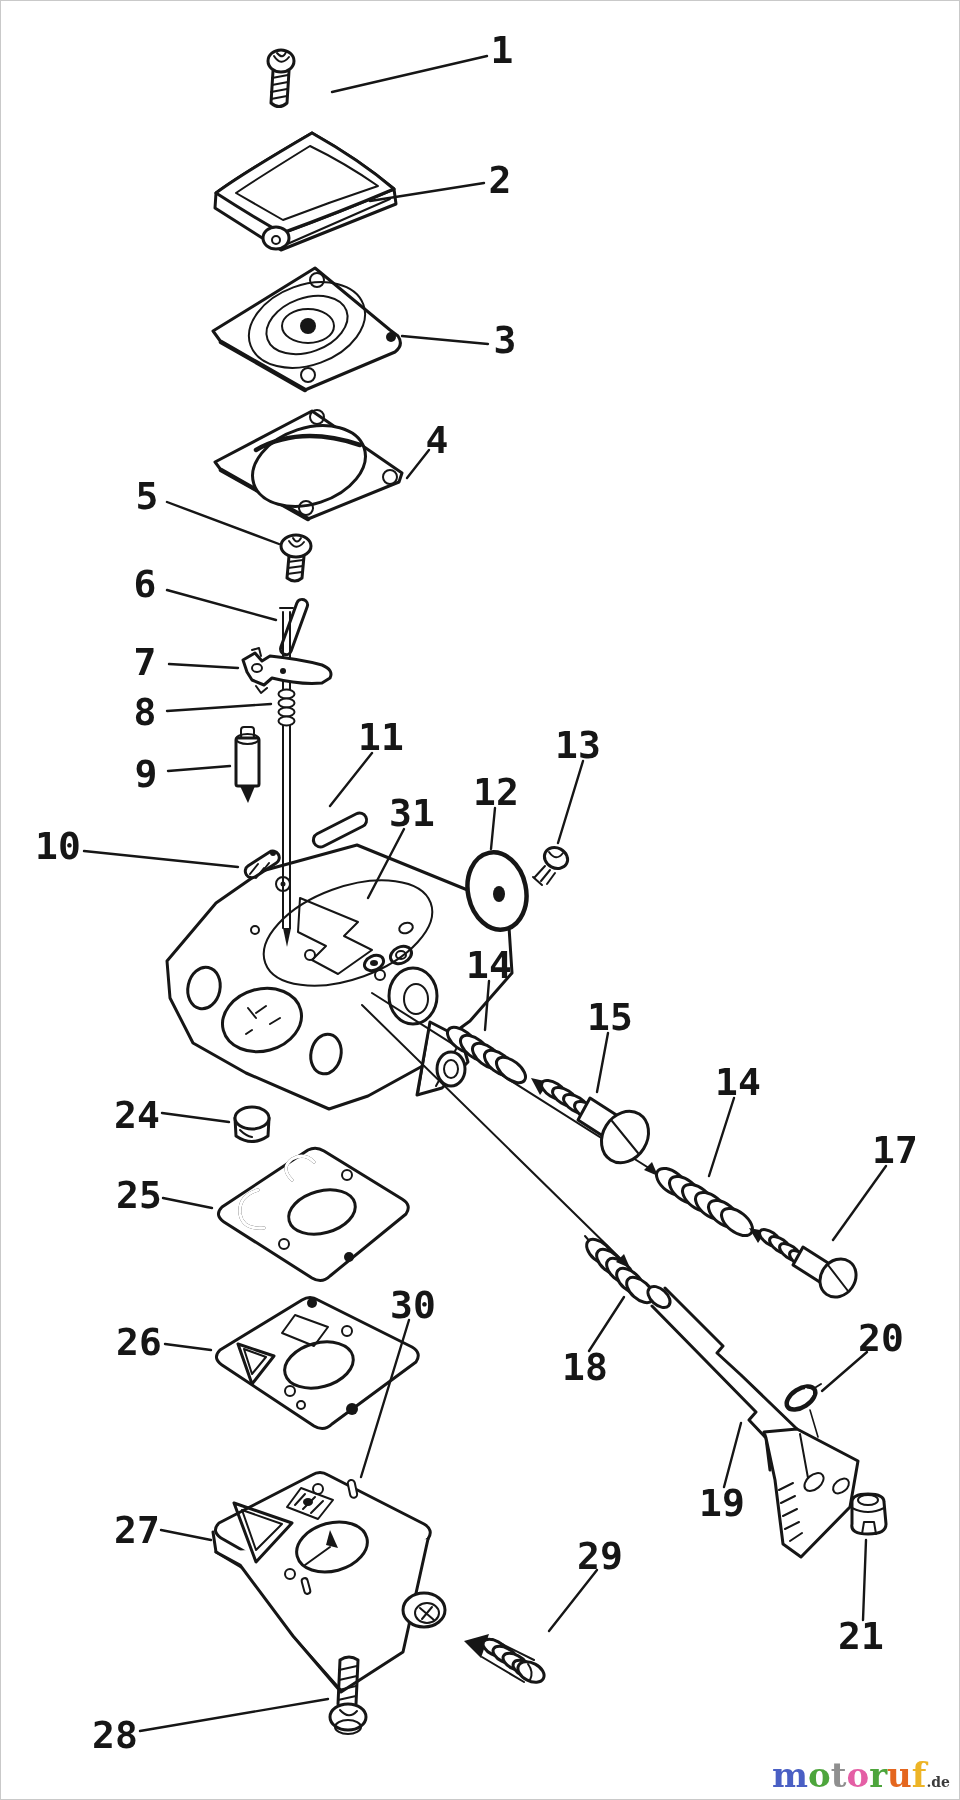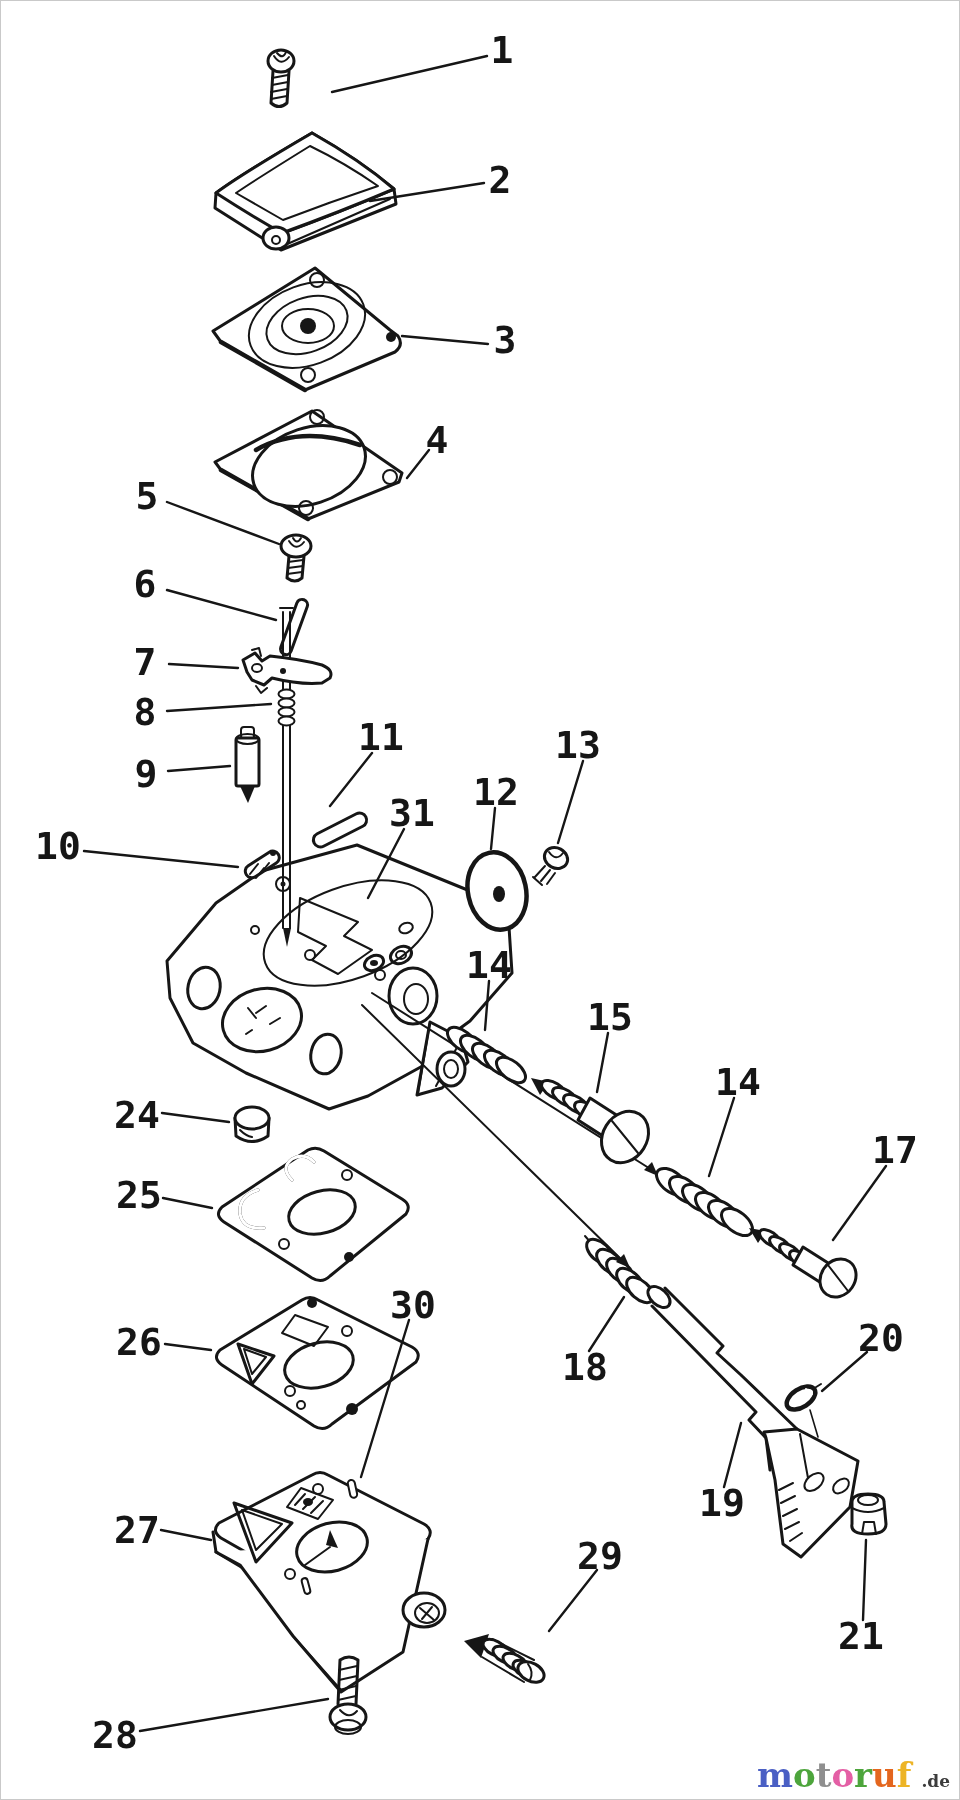--- a/index.html
+++ b/index.html
@@ -14,21 +14,21 @@
   #draw .k{fill:#161616;stroke:none;}
   #draw .t2{stroke-width:2;}
   #draw .t15{stroke-width:1.6;}
   #draw .t45{stroke-width:4.5;}
   #draw .wh{stroke:#ffffff;}
   #callouts .leader{stroke:#161616;stroke-width:2.4;stroke-linecap:round;fill:none;}
   #callouts .callout{font-family:"DejaVu Sans Mono",monospace;font-weight:bold;
       font-size:38px;fill:#161616;text-anchor:middle;stroke:none;}
   .logo{position:absolute;right:10px;bottom:8px;font-family:"DejaVu Serif",serif;
         font-weight:bold;font-size:34px;line-height:1;white-space:nowrap;}
-  .logo-suffix{font-size:17px;font-weight:bold;margin-left:10px;}
+  .logo-suffix{font-size:14px;font-weight:bold;}
 </style>
 </head>
 <body>
 
 <div class="frame"></div>
 
 <svg width="960" height="1800" viewBox="0 0 960 1800">
   <g id="draw">
 
     <g>

